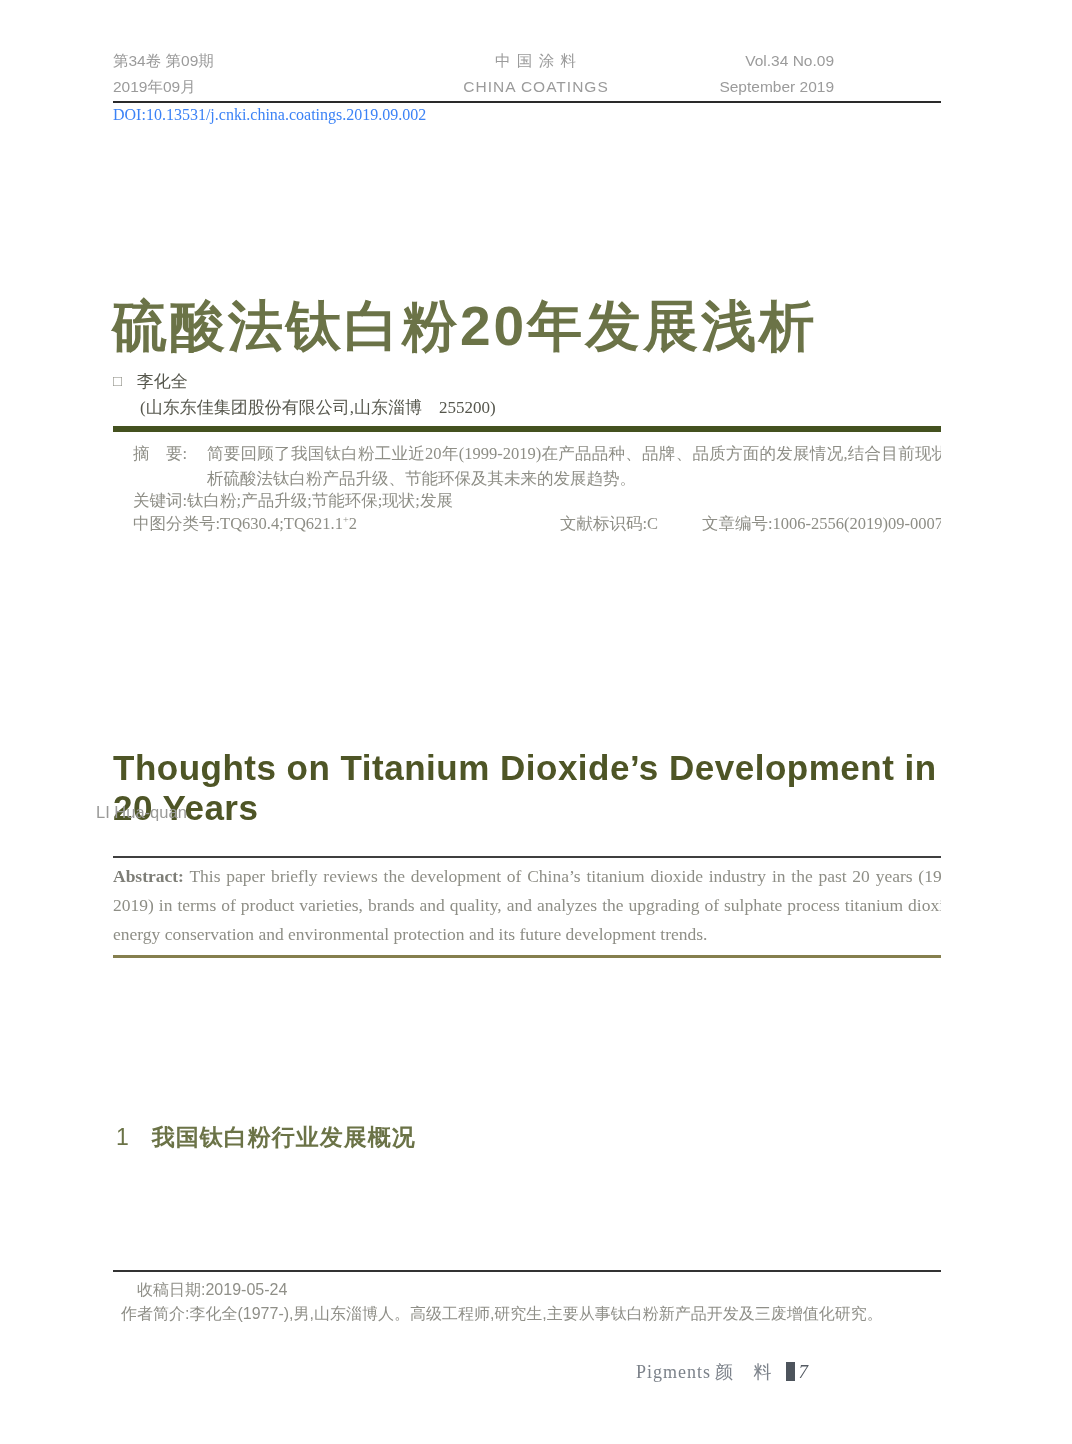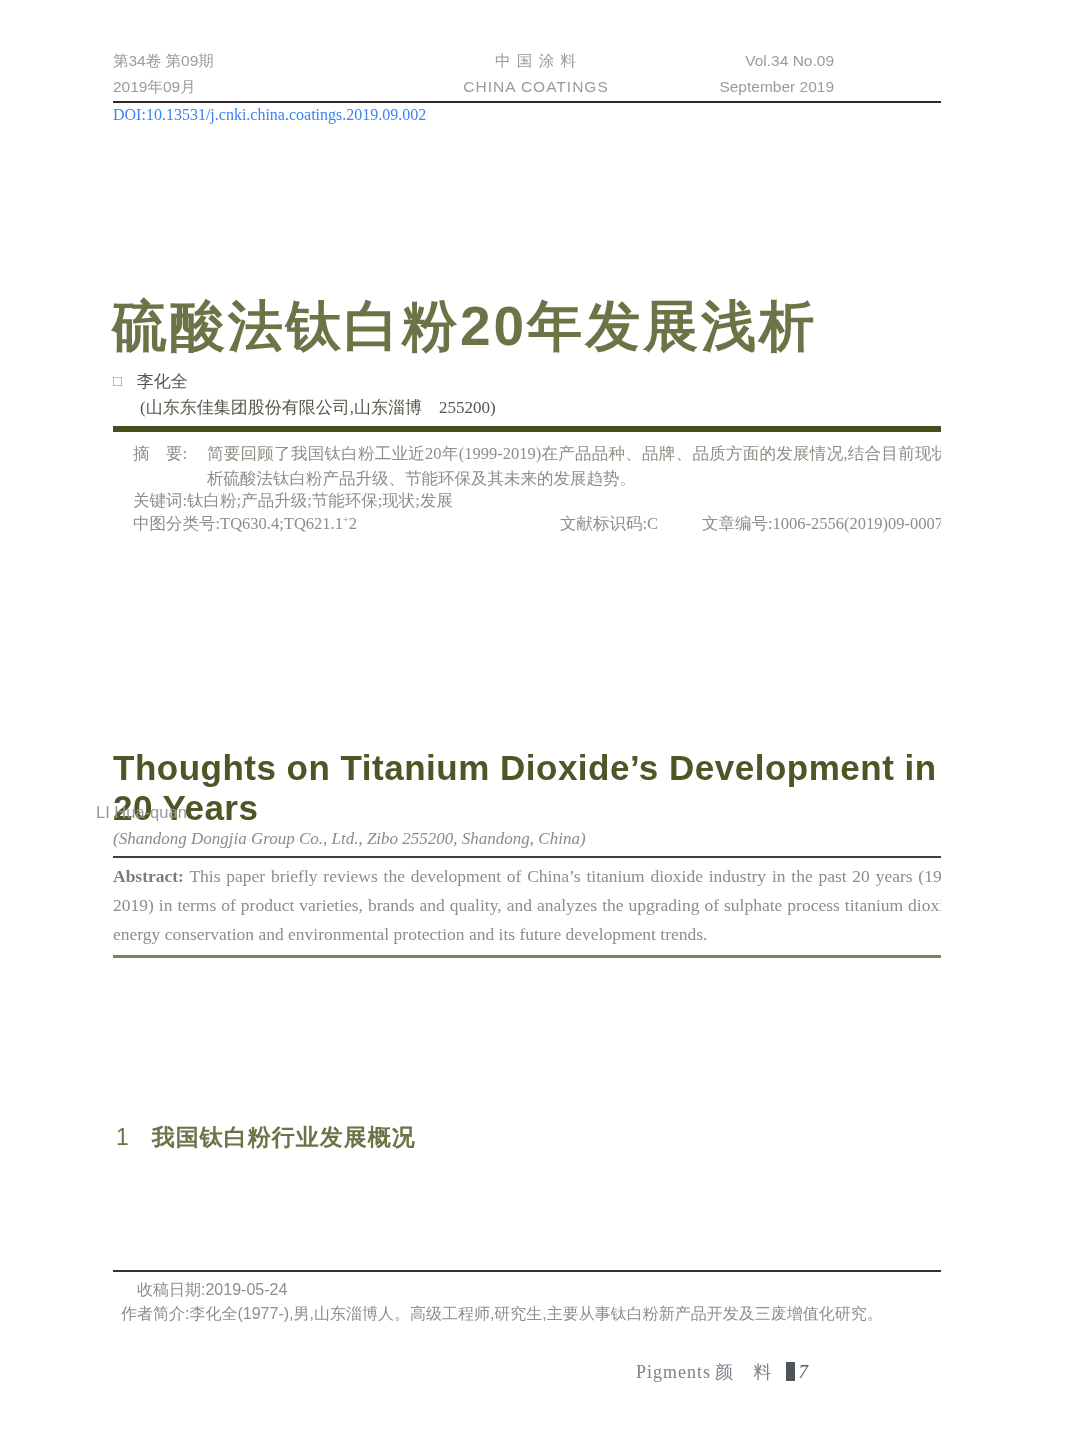--- a/index.html
+++ b/index.html
@@ -116,21 +116,20 @@
     <span class="clc-b">
       <span>文献标识码:</span><span>C</span>
     </span>
     <span class="clc-c">
       <span>文章编号:</span><span>1006-2556(2019)09-0007-04</span>
     </span>
   </div>
 
   <h2 class="abs title-en" style="margin:0">Thoughts on Titanium Dioxide’s Development in 20 Years</h2>
   <div class="abs author-en">LI Hua-quan</div>
-  <div class="abs affil-en">(Shandong Dongjia Group Co., Ltd., Zibo 255200, Shandong, China)</div>
   <div class="abs en-rule"></div>
   <div class="abs abstract-en">
     <p><span class="b">Abstract:</span><span> This paper briefly reviews the development of China’s titanium dioxide industry in the past 20 years (1999-2019) in terms of product varieties, brands and quality, and analyzes the upgrading of sulphate process titanium dioxide, energy conservation and environmental protection and its future development trends.</span></p>
   </div>
   <div class="abs olive-rule"></div>
 
   <div class="abs sec-head">
     <span class="num">1</span><span>我国钛白粉行业发展概况</span>
   </div>
 

